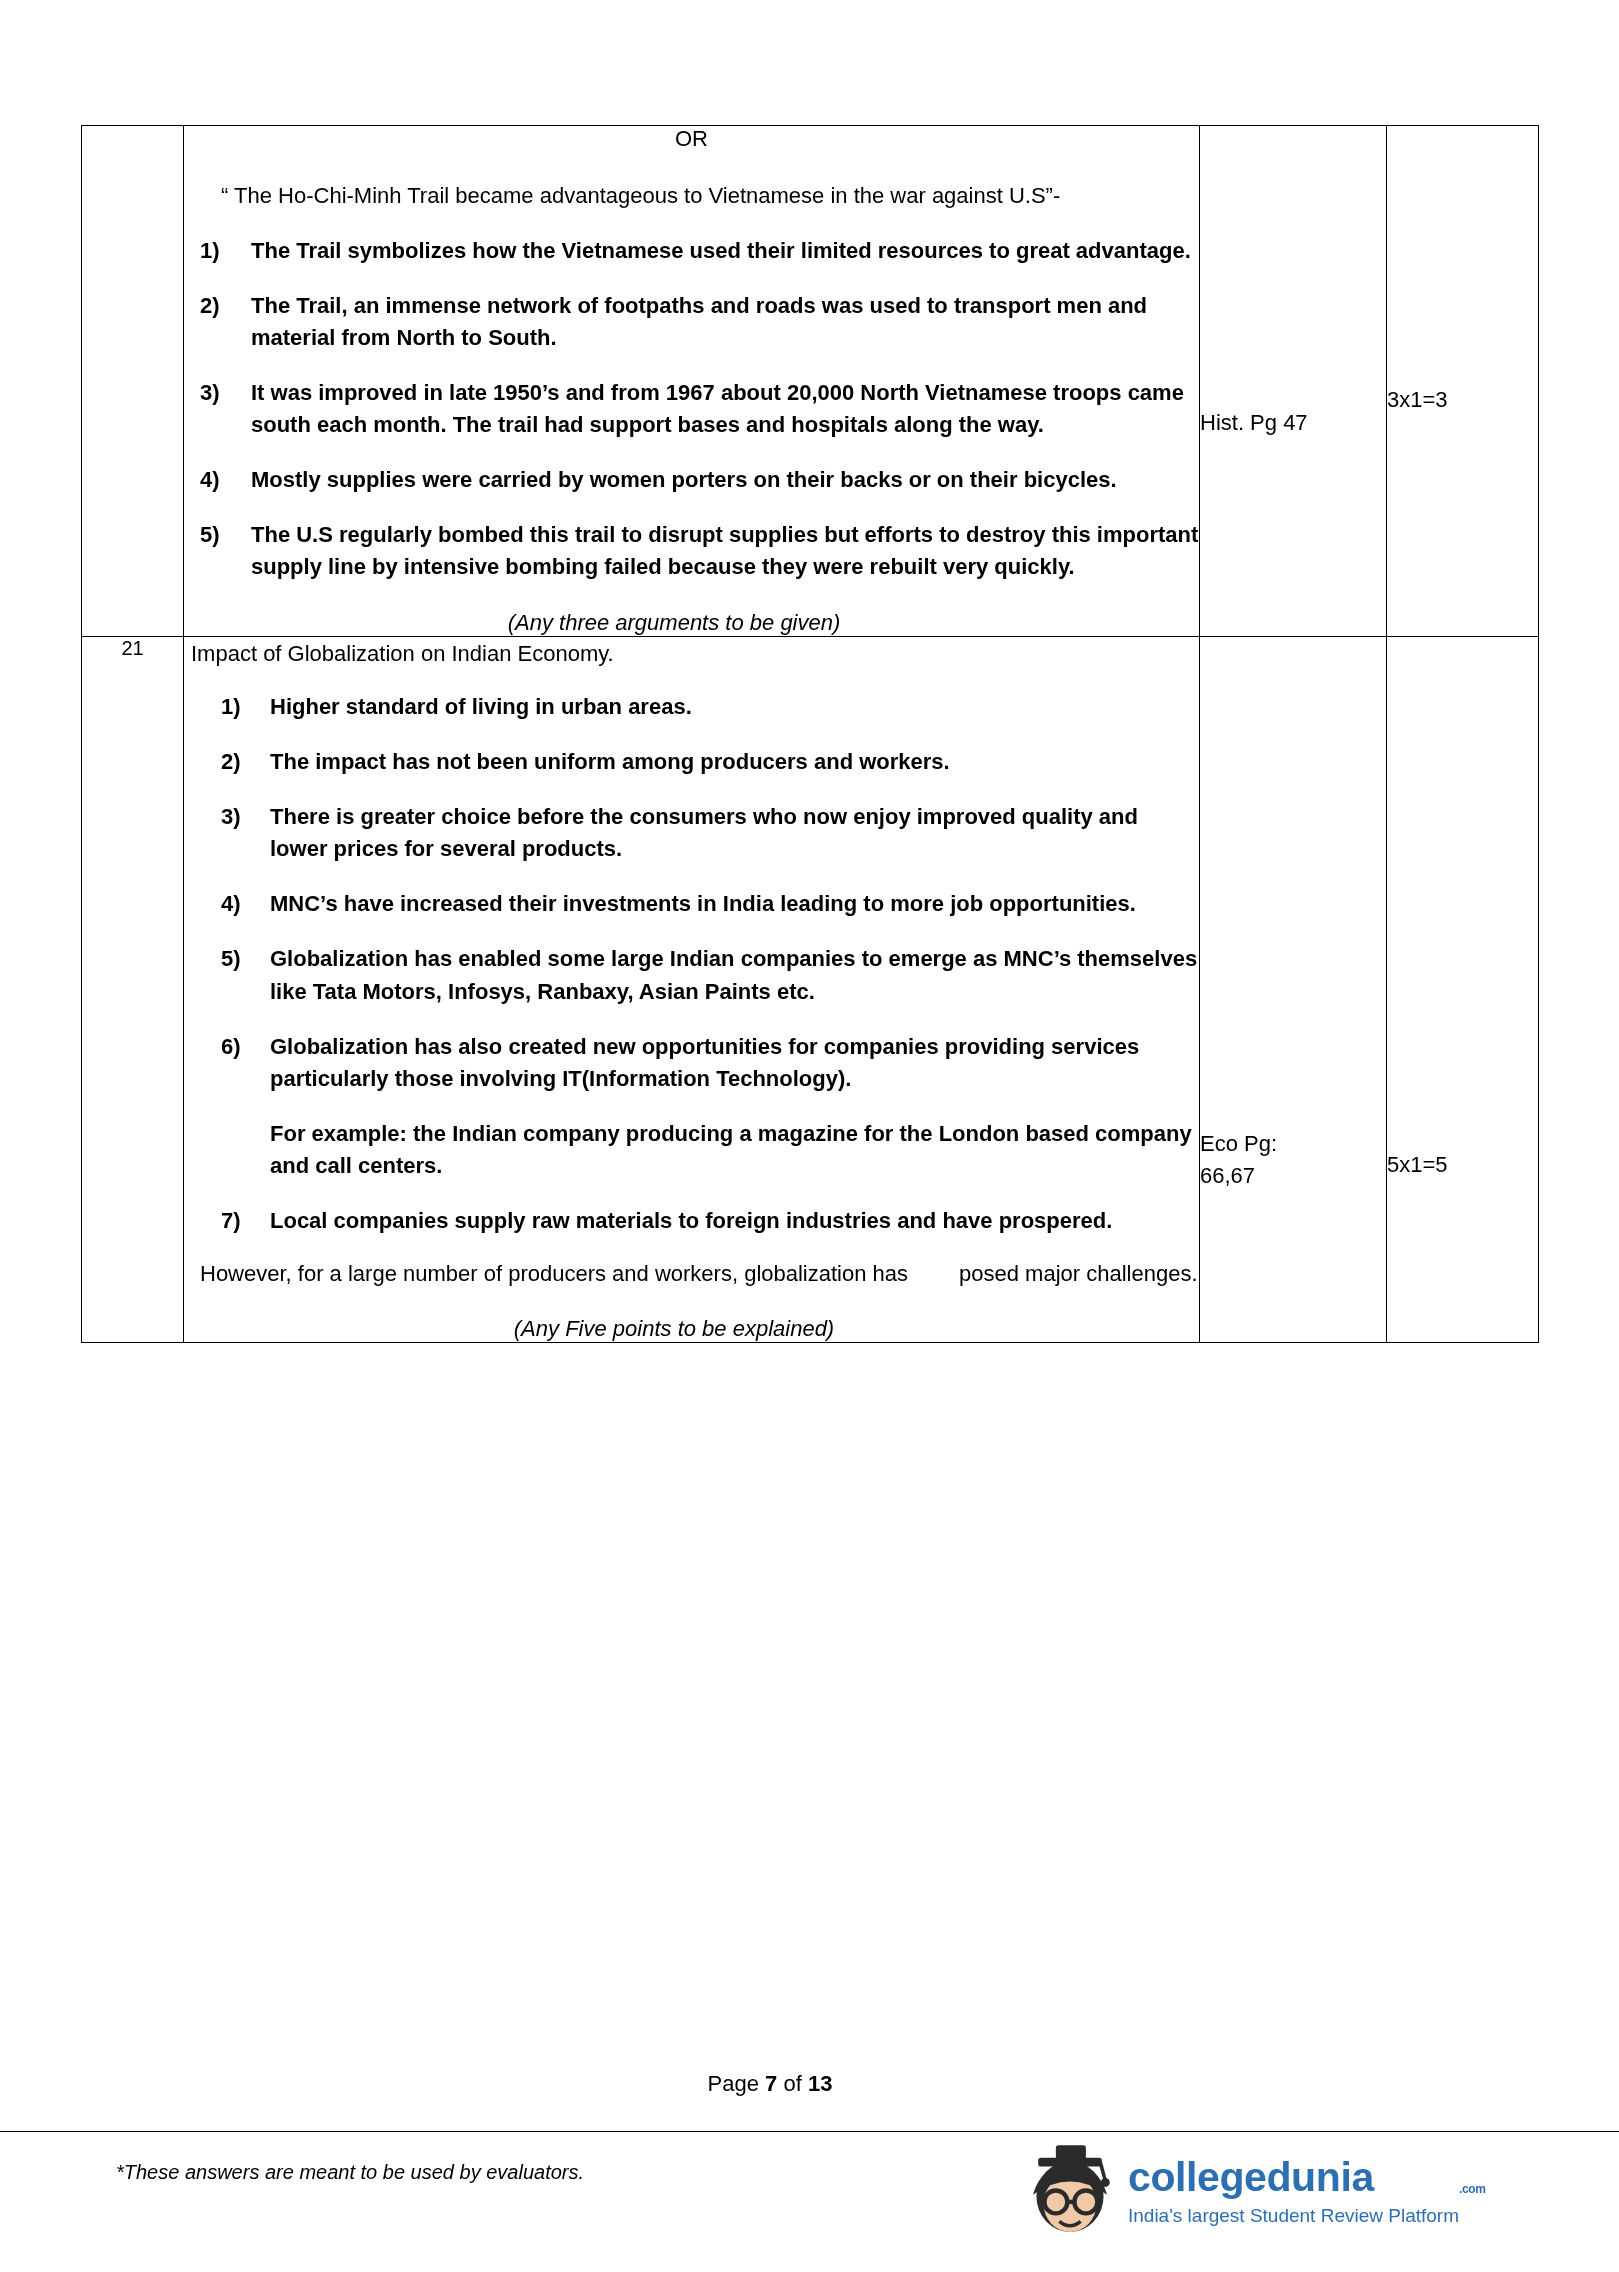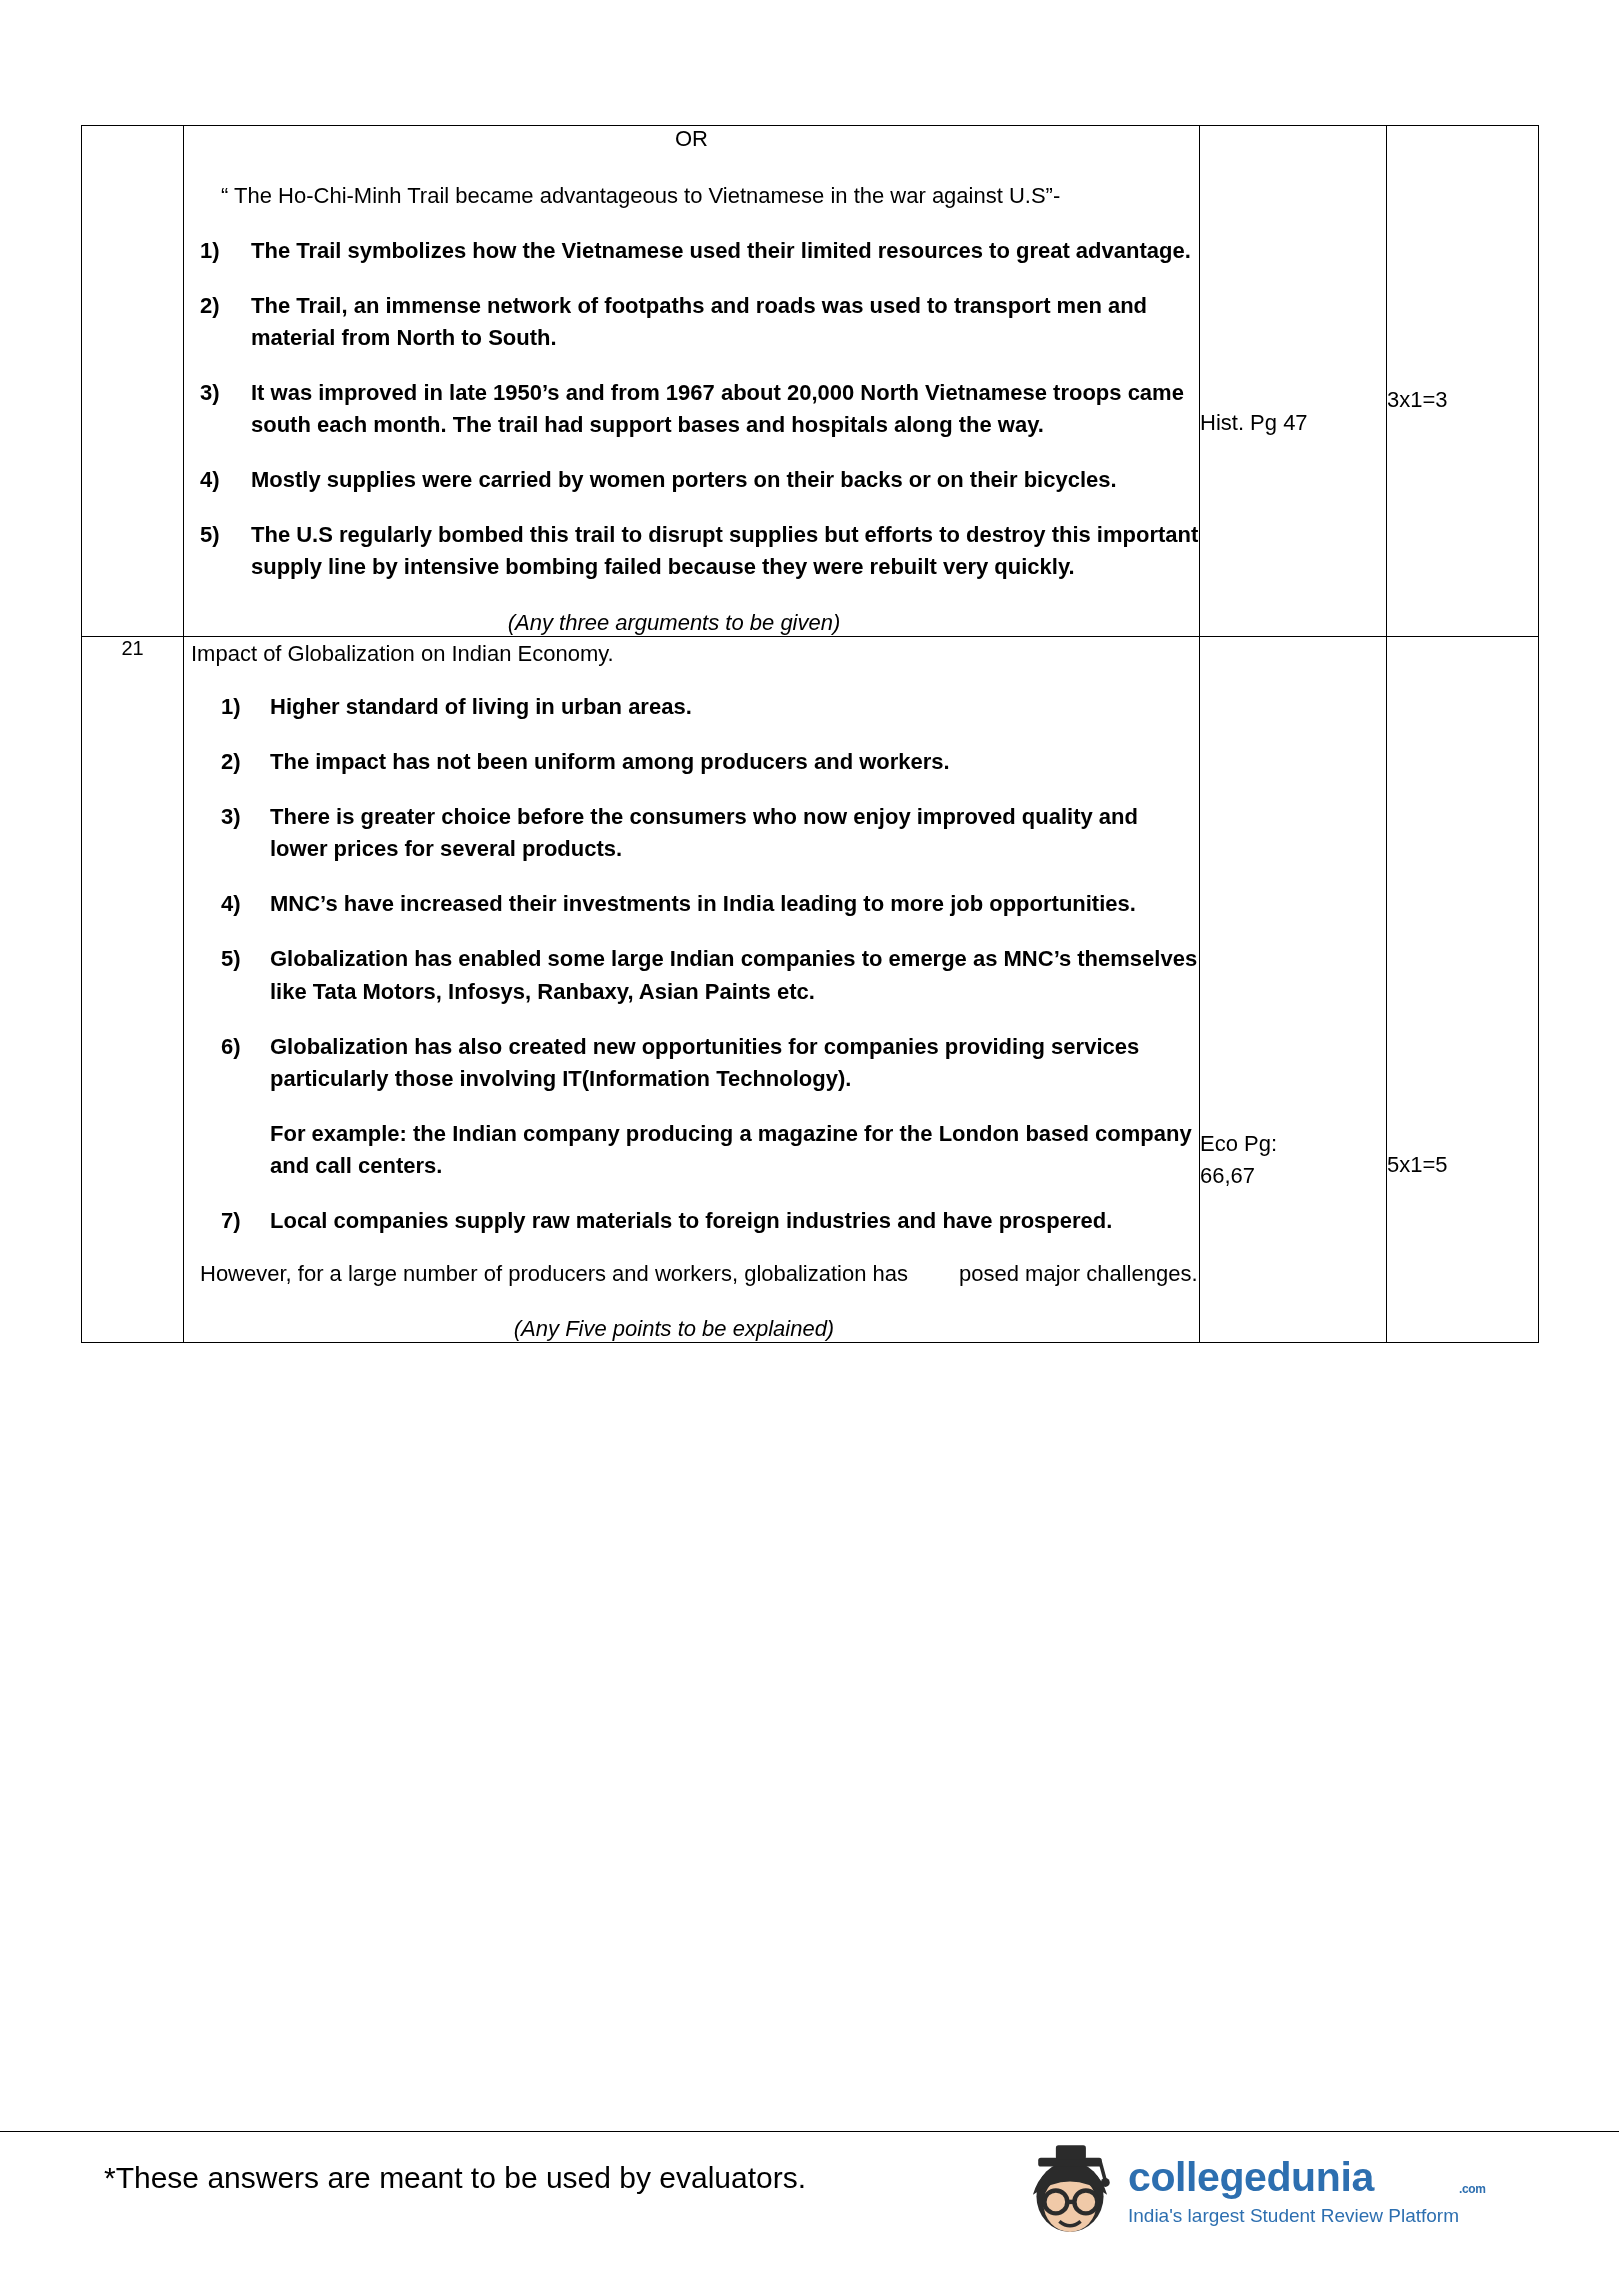--- a/index.html
+++ b/index.html
@@ -137,23 +137,24 @@
   .footer-rule {
     position: absolute;
     left: 0;
     top: 2131px;
     width: 1620px;
     height: 1.3px;
     background: #000000;
   }
   .footer-note {
     position: absolute;
-    left: 104px;
+    left: 116px;
     top: 2161px;
-    font-size: 30px;
+    font-size: 20px;
+    font-style: italic;
   }
   .brand {
     position: absolute;
     right: 81px;
     top: 2133px;
     display: flex;
     align-items: center;
     gap: 12.4px;
   }
   .brand-mark { width: 92px; height: 106px; }
@@ -257,20 +258,23 @@
         </td>
         <td class="marks-cell">
           <div class="ref-inner" style="top:512px;">
             <span>5x1=5</span>
           </div>
         </td>
       </tr>
     </tbody>
   </table>
 
+  <div class="page-number">
+    <span>Page </span><b>7</b><span> of </span><b>13</b>
+  </div>
 
   <div class="footer-rule"></div>
 
   <div class="footer-note">*These answers are meant to be used by evaluators.</div>
 
   <div class="brand">
     <svg class="brand-mark" viewBox="0 0 104 120">
       <ellipse cx="52" cy="72" rx="38" ry="40" fill="#2b2b2b"></ellipse>
       <ellipse cx="52" cy="80" rx="30" ry="32" fill="#f0c9a8"></ellipse>
       <path d="M10 70 q42 -30 84 0 q-10 -34 -42 -36 q-32 2 -42 36z" fill="#2b2b2b"></path>

